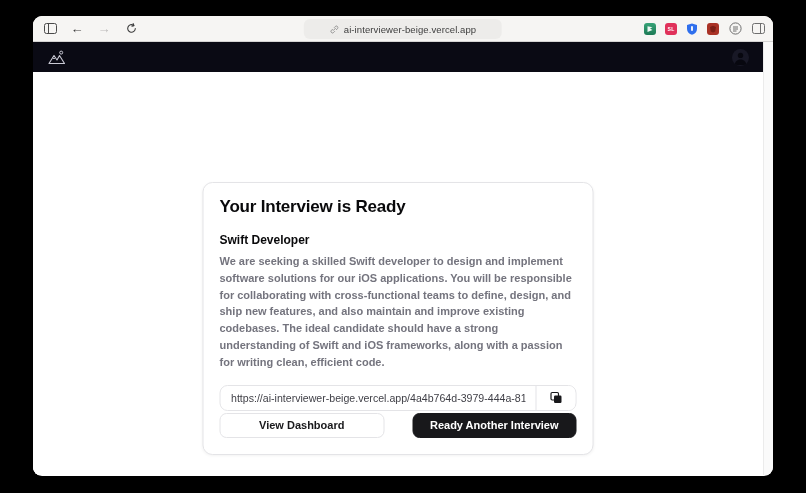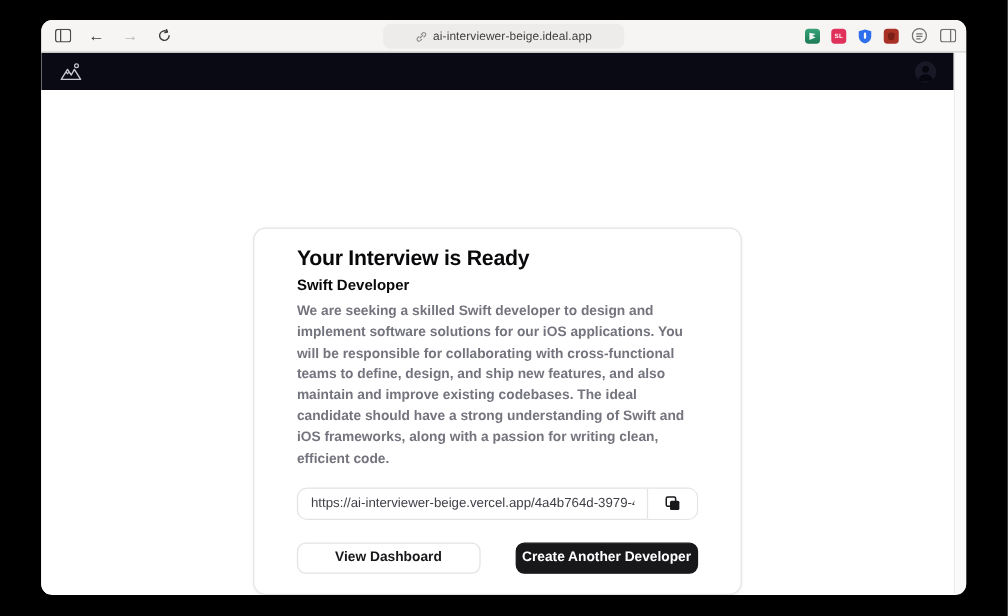--- a/index.html
+++ b/index.html
@@ -43,41 +43,41 @@
   .avatar{
     margin-left:auto; width:17px; height:17px; border-radius:50%;
     background:#181826; display:flex; align-items:center; justify-content:center; overflow:hidden;
   }
 
   
   .main{ flex:1; position:relative; background:#fff; }
   .card{
     position:absolute; left:50%; transform:translateX(-50%); top:110px;
     width:391px; background:#fff; border:1px solid #e4e4e7; border-radius:10px;
-    padding:14px 34px 16px; box-shadow:0 1px 3px rgba(0,0,0,.05);
+    padding:14px 16px 16px; box-shadow:0 1px 3px rgba(0,0,0,.05);
   }
   .card-title{ font-size:17px; font-weight:bold; color:#09090b; letter-spacing:-.2px; }
   .card-subtitle{ margin-top:4px; font-size:11px; color:#74747e; }
-  .job{ margin-top:4px; }
+  .job{ margin-top:16px; }
   .job-title{ font-size:12px; font-weight:bold; color:#09090b; }
   .job-desc{ margin-top:6px; font-size:11px; line-height:1.53; color:#74747e;font-weight:bold; }
   .url-row{
     margin-top:14px; display:flex; align-items:stretch; height:26px;
     border:1px solid #e4e4e7; border-radius:8px; overflow:hidden; background:#fff;
   }
   .url-input{
     flex:1; border:0; outline:none; background:transparent; padding:0 10px;
     font-family:"Liberation Sans","DejaVu Sans",sans-serif;
     font-size:10.6px; color:#3f3f46;
   }
   .copy-btn{
     width:40px; border:0; border-left:1px solid #e4e4e7; background:#fff;
     display:flex; align-items:center; justify-content:center; cursor:pointer;
   }
-  .btn-row{ margin-top:18px; display:flex; gap:28px; }
+  .btn-row{ margin-top:2px; display:flex; gap:28px; }
   .btn{
     flex:1; height:25px; border-radius:7px; font-size:11px; font-weight:bold;
     display:flex; align-items:center; justify-content:center; cursor:pointer;
     font-family:"Liberation Sans","DejaVu Sans",sans-serif;
   }
   .btn-outline{ background:#fff; border:1px solid #e4e4e7; color:#18181b; }
   .btn-solid{ background:#18181b; border:1px solid #18181b; color:#fff; }
 
   svg{ display:block; }
 </style>
@@ -105,21 +105,21 @@
             <path d="M9.3 5.5 A3.8 3.8 0 1 1 7.6 2.3" fill="none" stroke="#3c3c3c" stroke-width="1.1" stroke-linecap="round"></path>
             <path d="M7.2 0.6 L8 2.6 L5.9 3.1" fill="none" stroke="#3c3c3c" stroke-width="1.1" stroke-linecap="round" stroke-linejoin="round"></path>
           </svg>
       </div>
     </div>
 
     <div class="addressbar">
       <svg width="9" height="9" viewBox="0 0 10 10">
           <path d="M4 6 L6.5 3.5 M3 4.8 L1.8 6 a1.7 1.7 0 0 0 2.4 2.4 L5.4 7.2 M5 2.8 L6.2 1.6 a1.7 1.7 0 0 1 2.4 2.4 L7.4 5.2" fill="none" stroke="#8a8a8a" stroke-width="1" stroke-linecap="round"></path>
         </svg>
-      <span class="address-text">ai-interviewer-beige.ideal.app</span>
+      <span class="address-text">ai-interviewer-beige.vercel.app</span>
     </div>
 
     <div class="tb-right">
       <div class="ext ext-green">
         <svg width="8" height="8" viewBox="0 0 8 8">
             <path d="M1.5 7 V1.2 L6.5 2.2 L4 3.6 L6.5 5 Z" fill="#fff" opacity="0.92"></path>
           </svg>
       </div>
       <div class="ext ext-sl">
           <span>SL</span>
@@ -184,20 +184,20 @@
             <button class="copy-btn">
               <svg width="13" height="13" viewBox="0 0 13 13">
                   <rect x="1.5" y="1.5" width="7.5" height="7.5" rx="1.2" fill="none" stroke="#18181b" stroke-width="1.2"></rect>
                   <rect x="4.5" y="4.5" width="7.5" height="7.5" rx="1.2" fill="#18181b"></rect>
                 </svg>
             </button>
           </div>
 
           <div class="btn-row">
             <button class="btn btn-outline">View Dashboard</button>
-            <button class="btn btn-solid">Create Another Developer</button>
+            <button class="btn btn-solid">Ready Another Interview</button>
           </div>
         </div>
       </div>
     </div>
     <div class="gutter"></div>
   </div>
 </div>
 
 </body></html>

